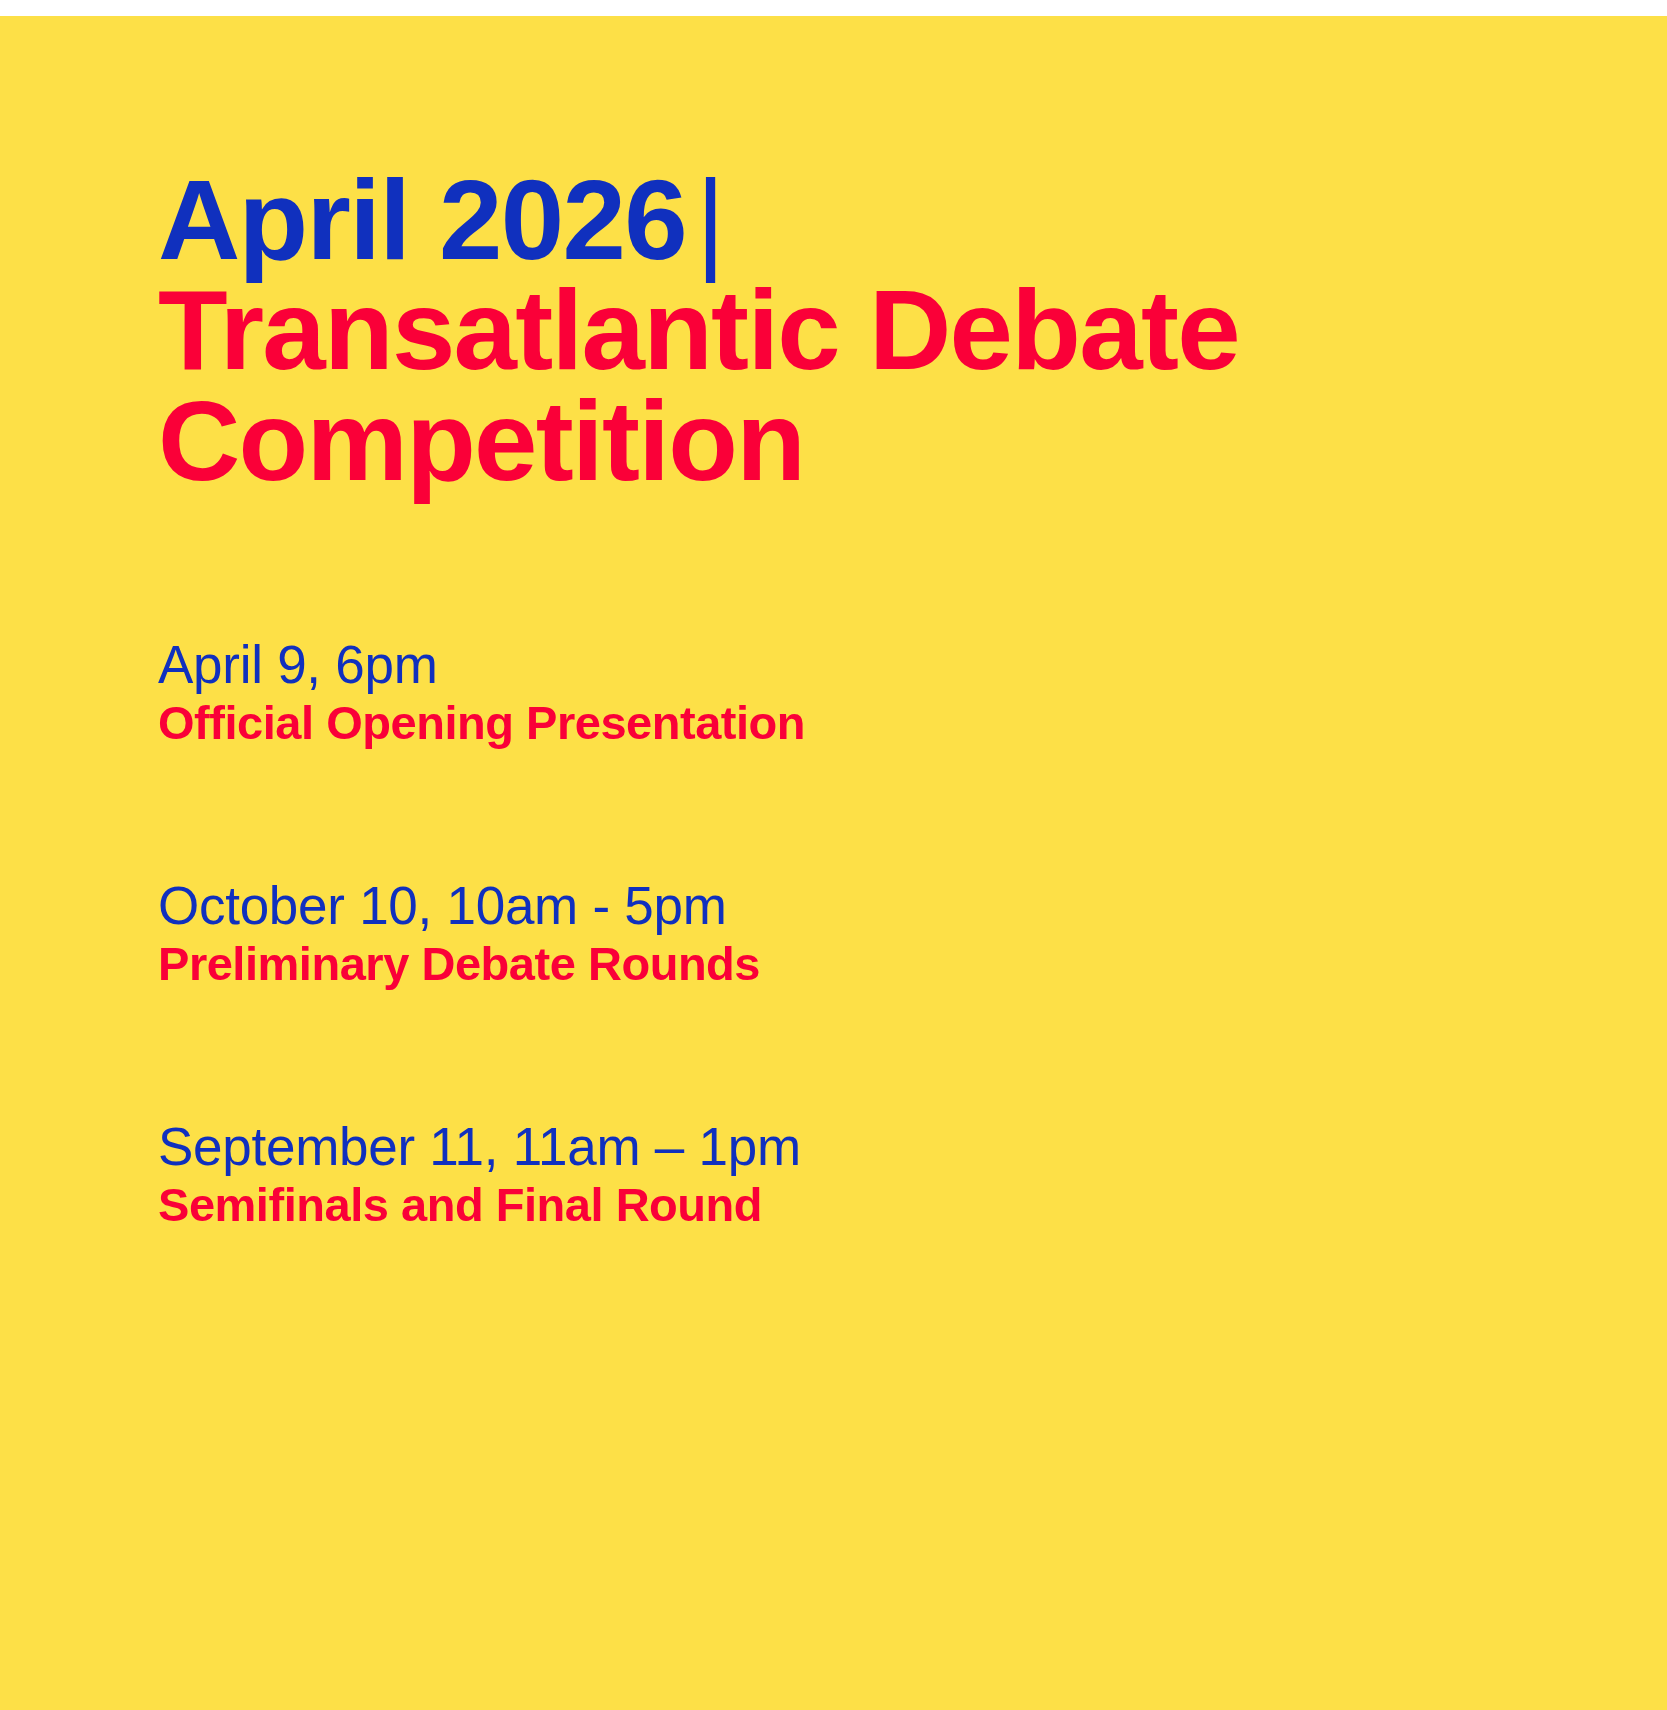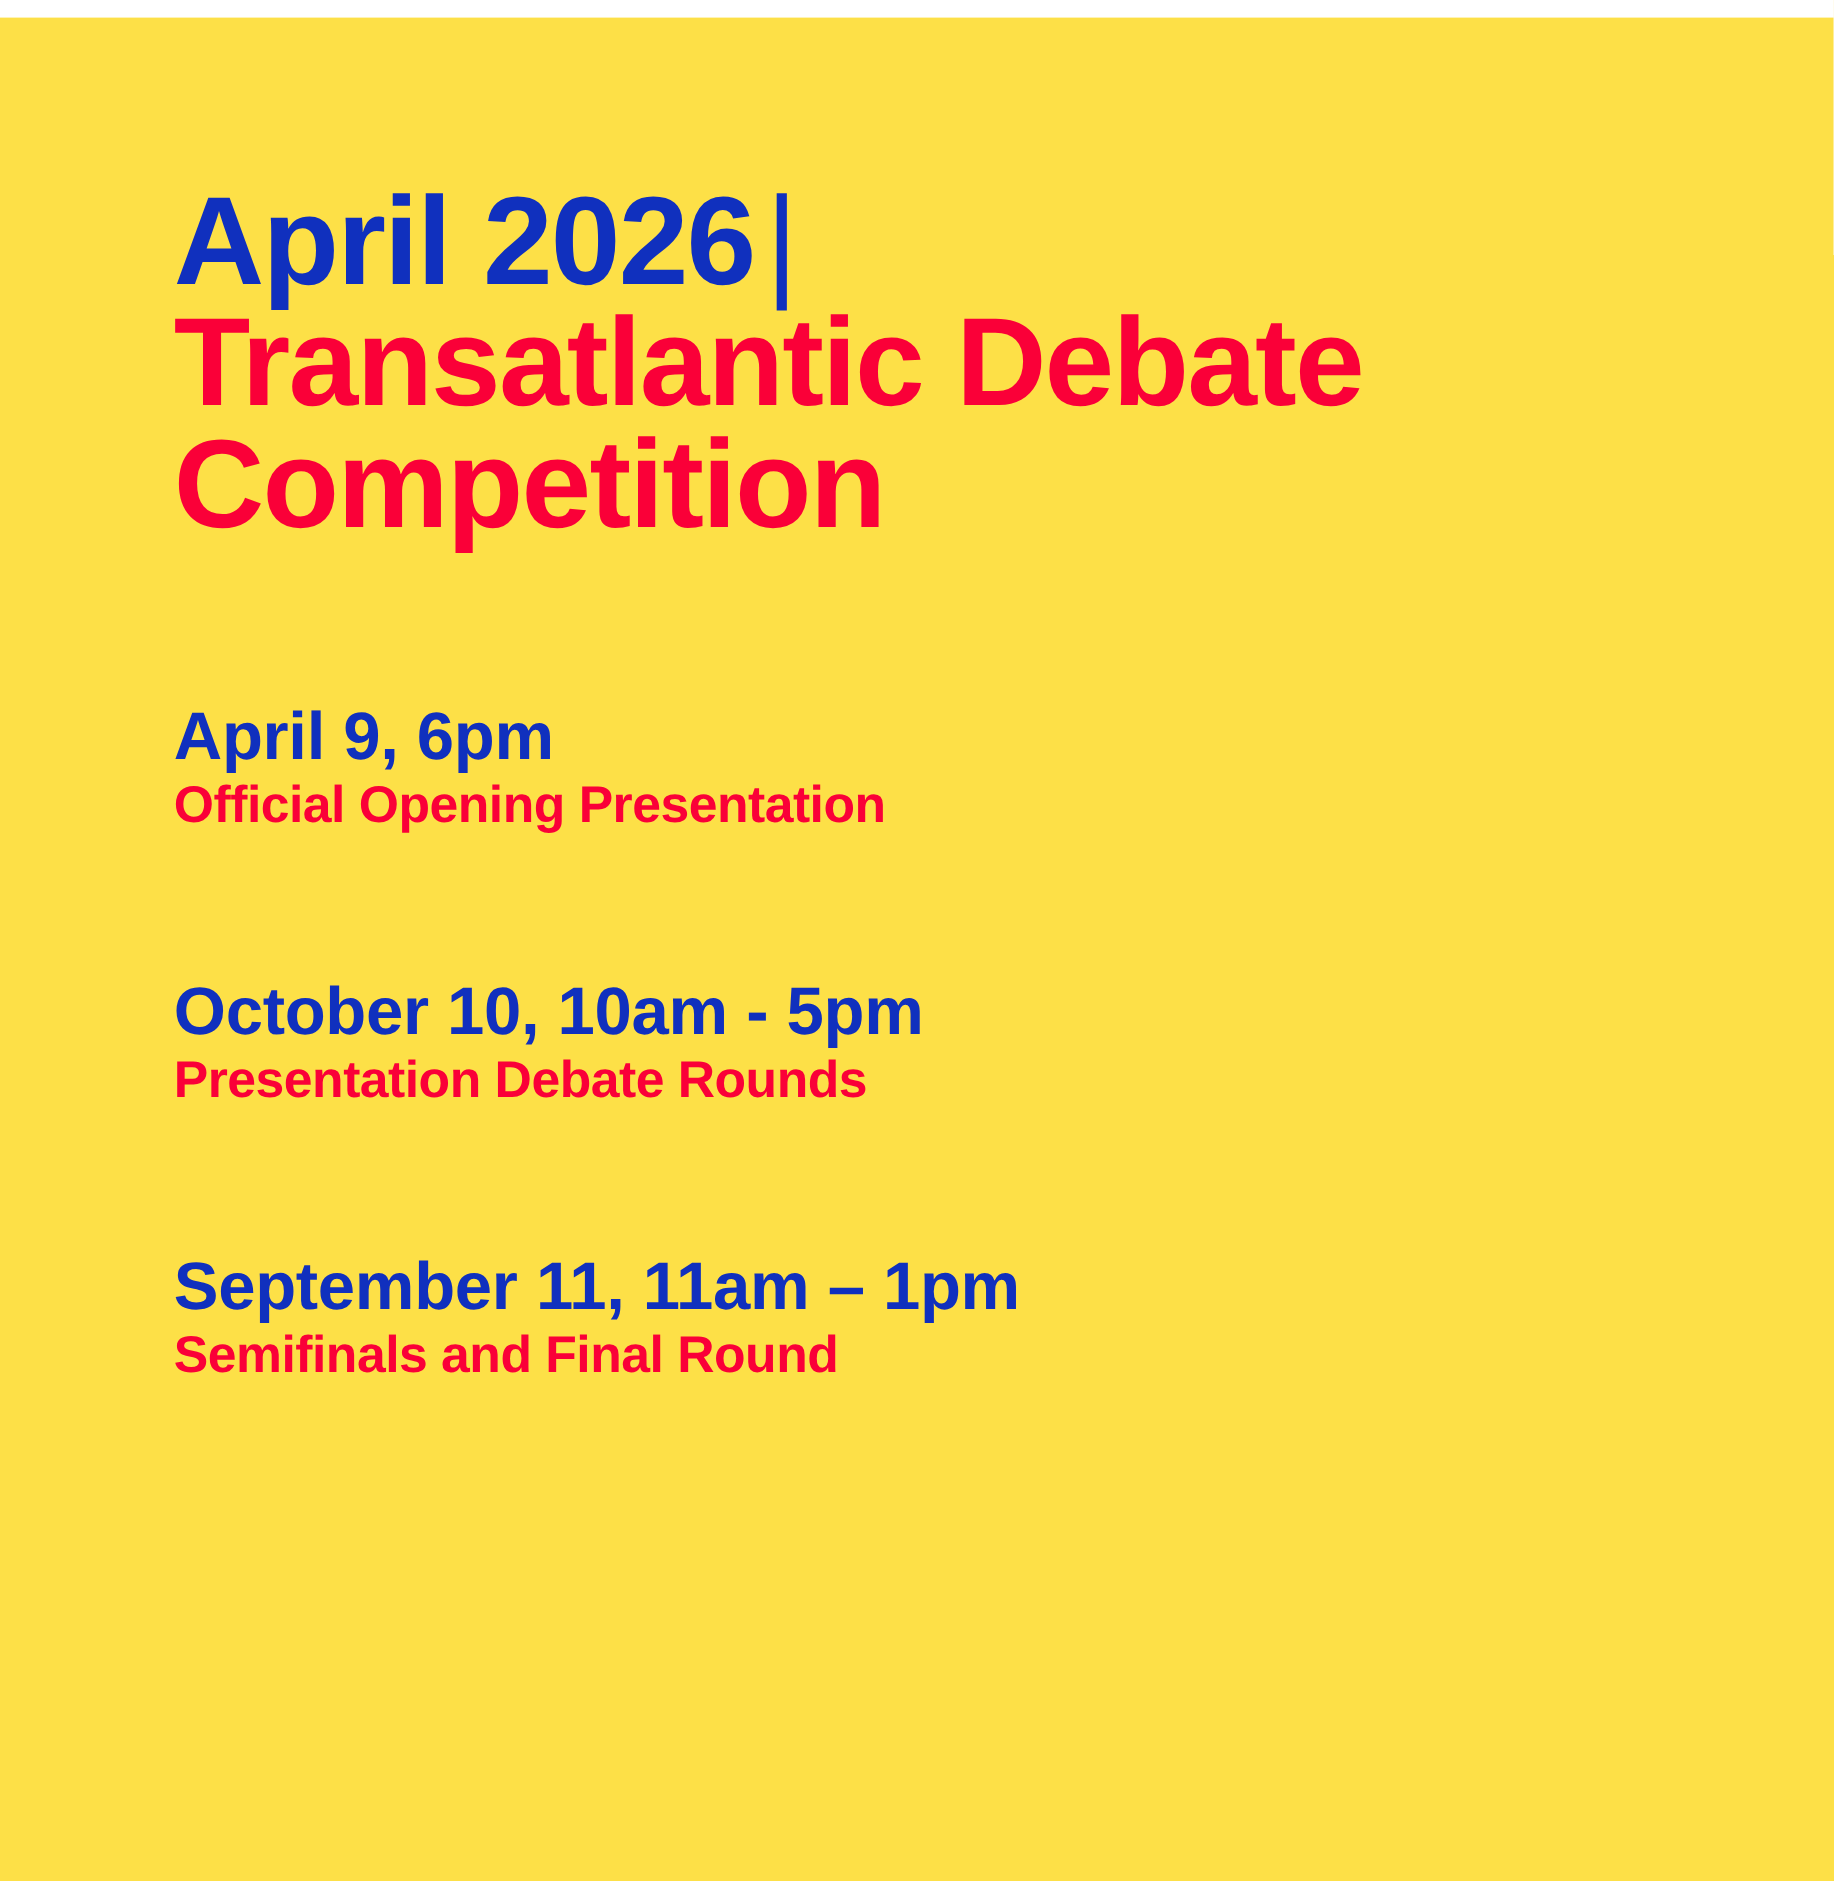--- a/index.html
+++ b/index.html
@@ -59,22 +59,22 @@
     margin-top: 138px;
   }
   .event-block {
     margin-bottom: 128px;
   }
   .event-block:last-child {
     margin-bottom: 0;
   }
   .event-when {
     color: #1030BE;
-    font-weight: 700;
-    font-size: 61px;
+    font-weight: 400;
+    font-size: 53px;
     line-height: 1.12;
     letter-spacing: -0.005em;
     white-space: nowrap;
   }
   .event-what {
     color: #FA0038;
     font-weight: 700;
     font-size: 47px;
     line-height: 1.1;
     letter-spacing: -0.01em;
@@ -94,21 +94,21 @@
 
   <div class="schedule">
 
     <div class="event-block">
       <div class="event-when">April 9, 6pm</div>
       <div class="event-what">Official Opening Presentation</div>
     </div>
 
     <div class="event-block">
       <div class="event-when">October 10, 10am - 5pm</div>
-      <div class="event-what">Presentation Debate Rounds</div>
+      <div class="event-what">Preliminary Debate Rounds</div>
     </div>
 
     <div class="event-block">
       <div class="event-when">September 11, 11am – 1pm</div>
       <div class="event-what">Semifinals and Final Round</div>
     </div>
 
   </div>
 
 </div>

